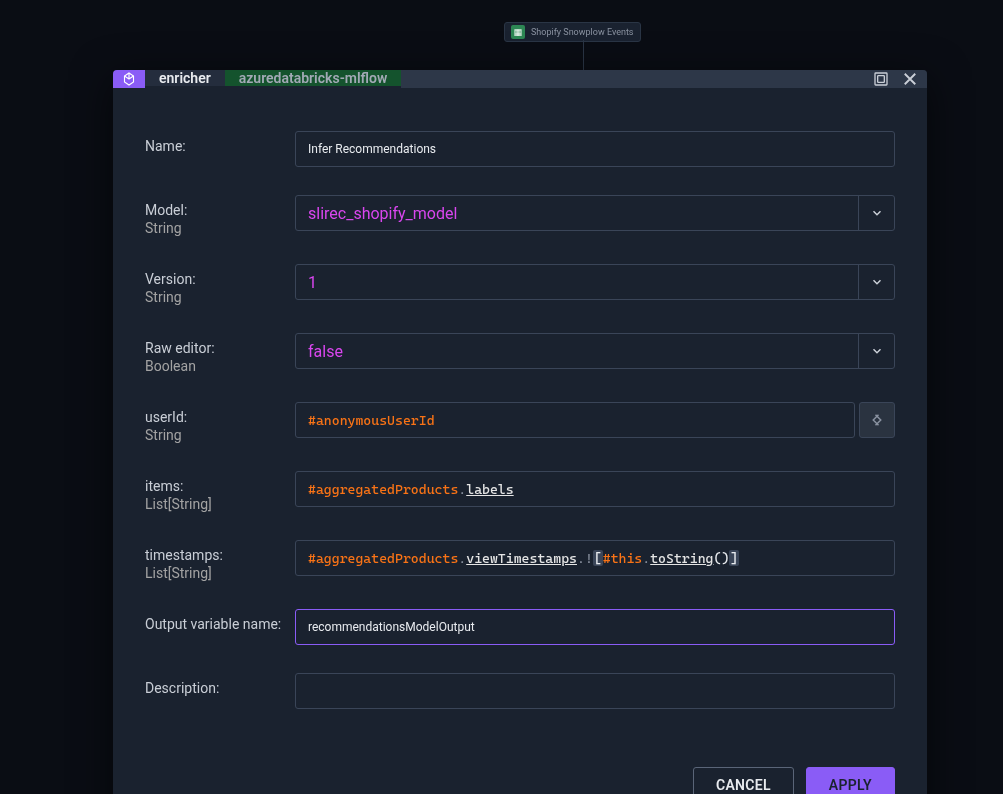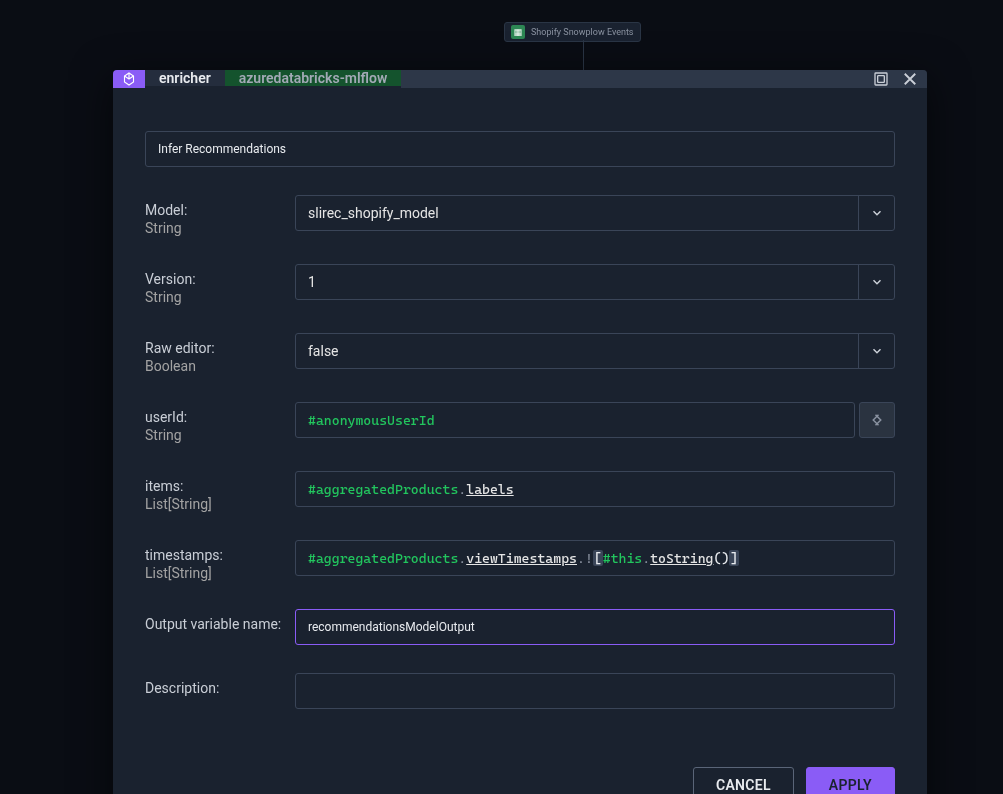--- a/index.html
+++ b/index.html
@@ -151,22 +151,22 @@
     flex: 1;
     display: flex;
     border: 1px solid #3a4558;
     border-radius: 3px;
     height: 36px;
     overflow: hidden;
   }
   .select-value {
     flex: 1;
     padding: 8px 12px;
-    color: #e5e5e5;
-    font-size: 14px;
+    color: #d946ef;
+    font-size: 16px;
     display: flex;
     align-items: center;
     cursor: pointer;
   }
   .select-chevron {
     width: 36px;
     border-left: 1px solid #3a4558;
     display: flex;
     align-items: center;
     justify-content: center;
@@ -179,21 +179,21 @@
     border: 1px solid #3a4558;
     border-radius: 3px;
     padding: 8px 12px;
     font-family: "SF Mono", Monaco, "Cascadia Code", monospace;
     font-size: 13.5px;
     height: 36px;
     display: flex;
     align-items: center;
     white-space: nowrap;
   }
-  .t-hash { color: #22c55e; }
+  .t-hash { color: #f97316; }
   .t-dot { color: #8a92a0; }
   .t-prop { color: #e5e5e5; text-decoration: underline; }
   .t-paren { color: #e8ebef; }
   .t-bracket { color: #e8ebef; background: #3a4558; border-radius:2px; padding: 0 1px;}
   .icon-btn {
     width: 36px;
     height: 36px;
     border: 1px solid #3a4558;
     border-radius: 3px;
     background: #2a3340;
@@ -268,20 +268,23 @@
         <svg width="18" height="18" viewBox="0 0 24 24" fill="none" stroke="currentColor" stroke-width="2.5">
           <path d="M5 5 L19 19 M19 5 L5 19"></path>
         </svg>
       </div>
     </div>
   </div>
 
   <div class="modal-body">
 
     <div class="form-row">
+      <div class="label-col">
+        <div class="label-main">Name:</div>
+      </div>
       <div class="input-col">
         <input class="text-input" value="Infer Recommendations" style="">
       </div>
     </div>
 
     <div class="form-row">
       <div class="label-col">
         <div class="label-main">Model:</div>
         <div class="label-type">String</div>
       </div>

